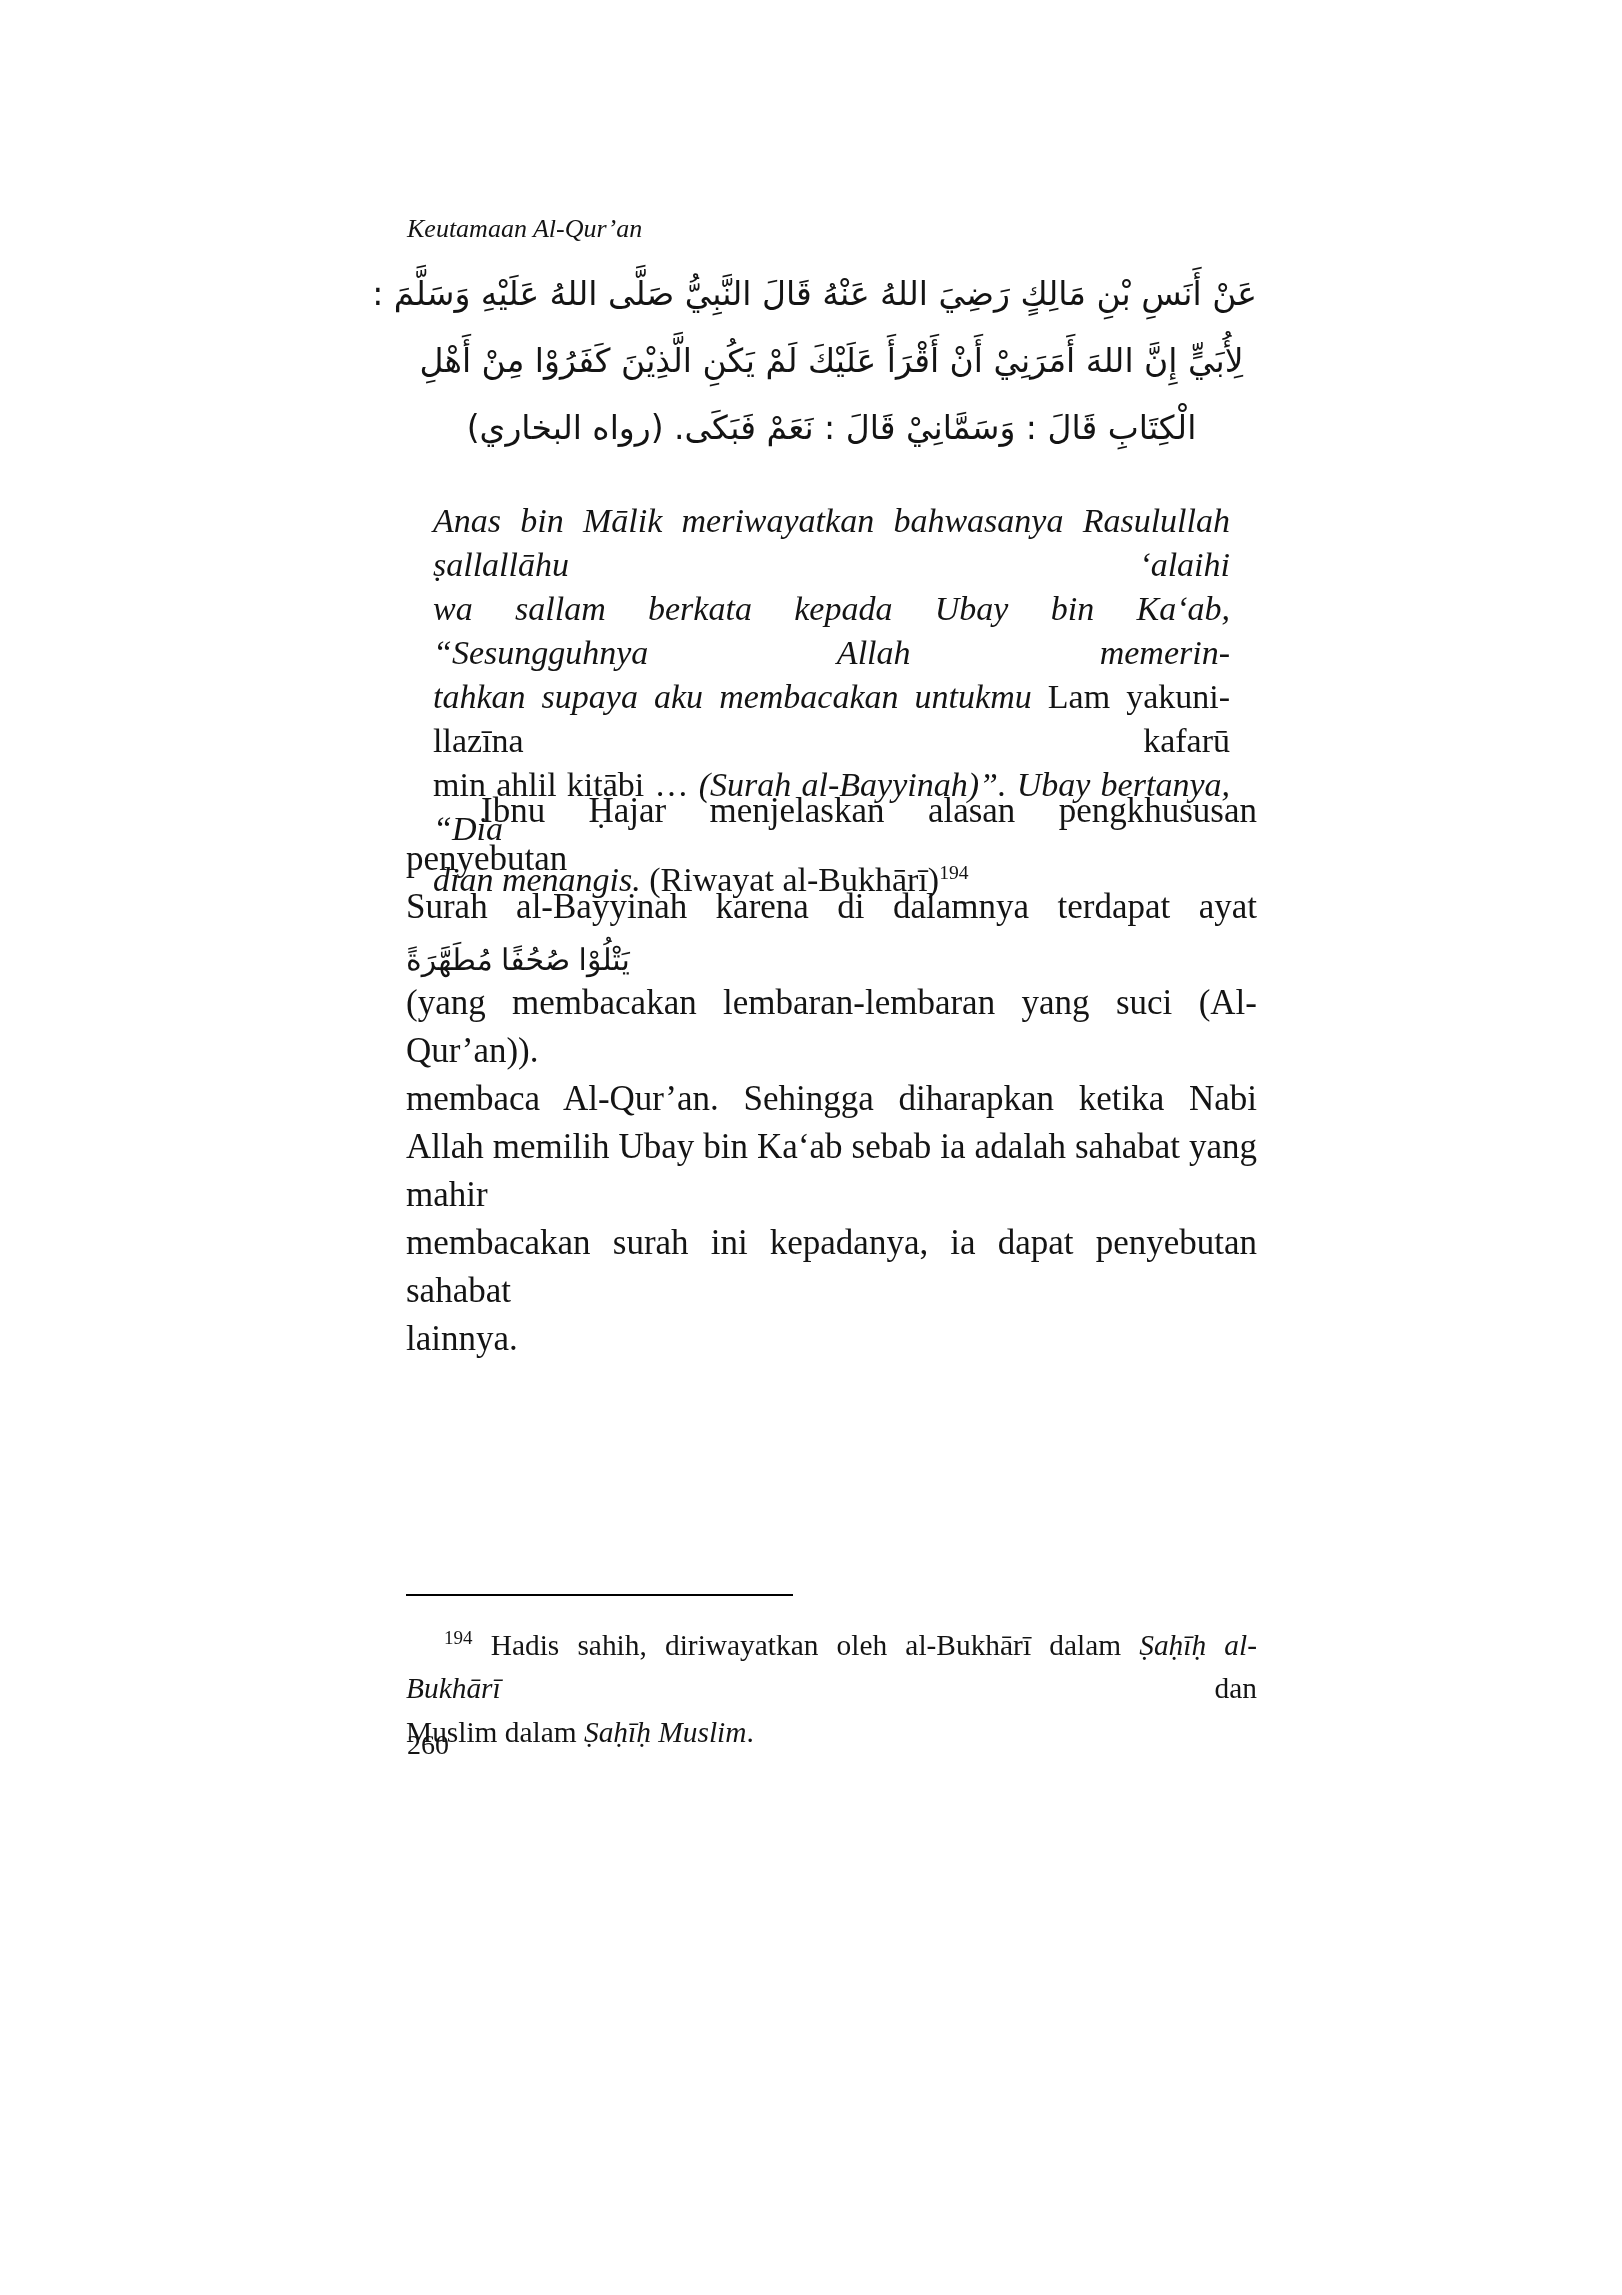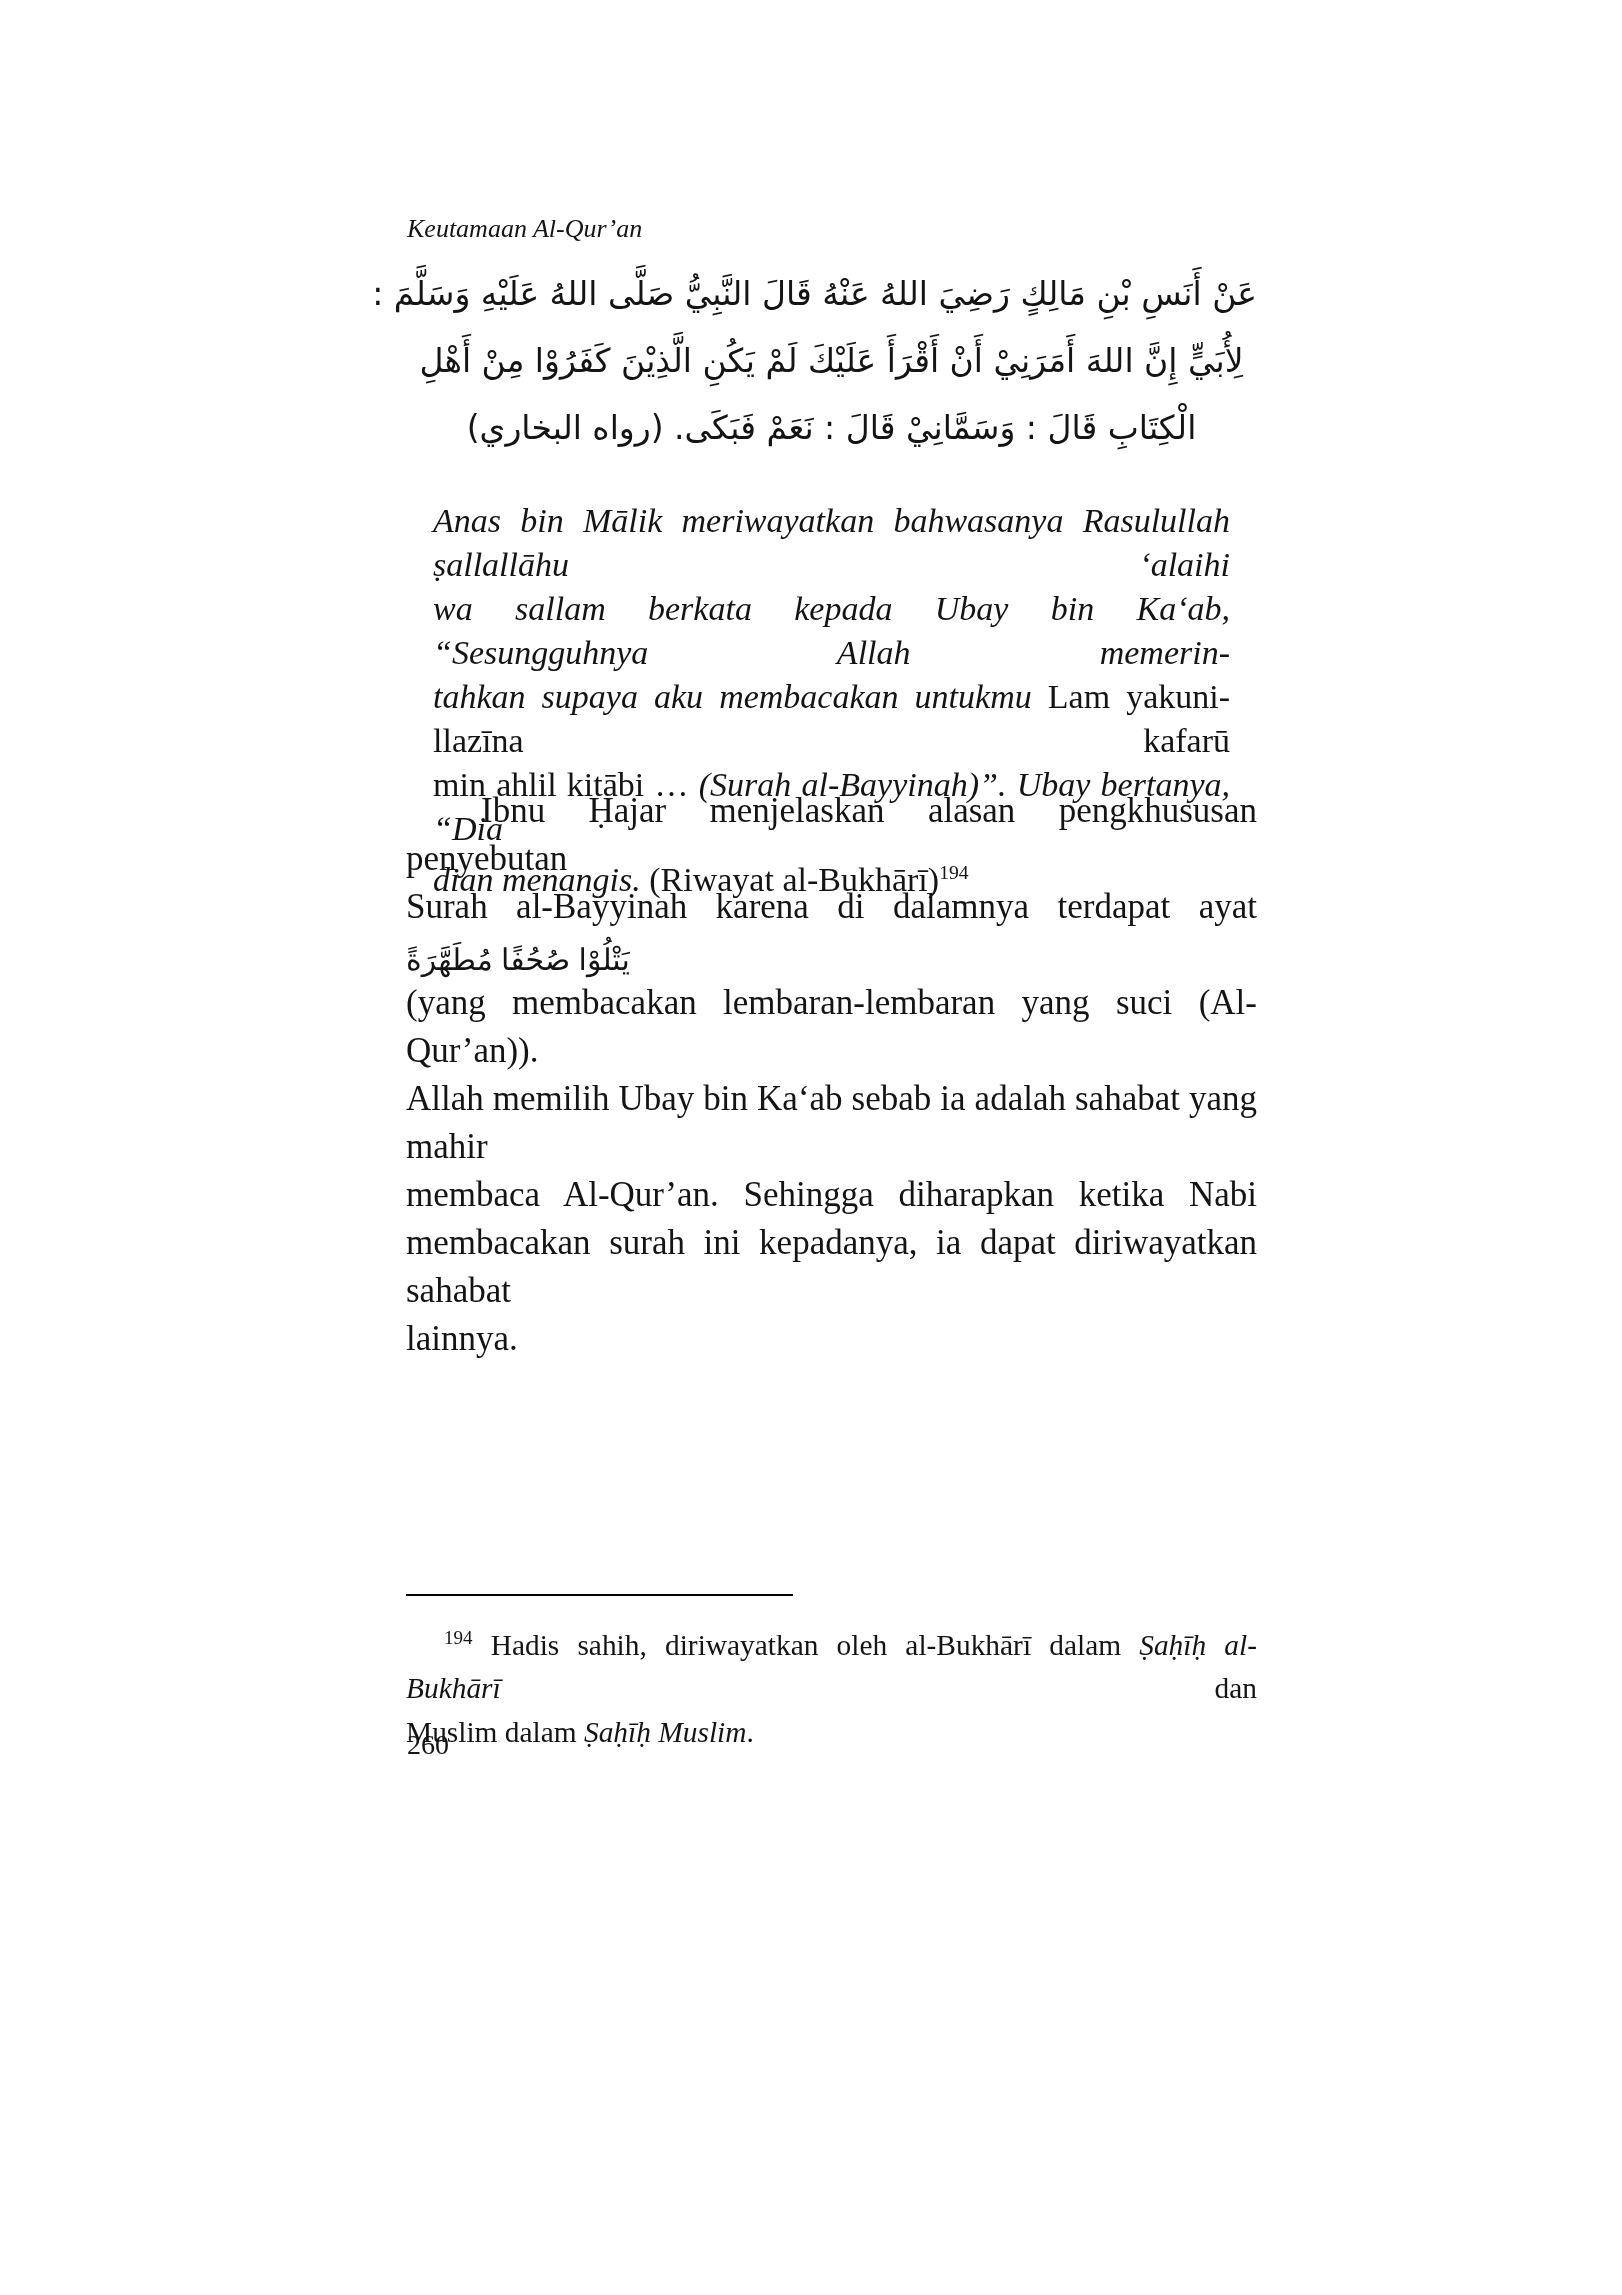--- a/index.html
+++ b/index.html
@@ -122,23 +122,23 @@
       <span class="it">dian menangis. </span><span class="rm">(Riwayat al-Bukhārī)</span><sup class="fnref">194</sup>
     </div>
   </div>
 
   <div class="para">
     <div class="p-line j indent">Ibnu Ḥajar menjelaskan alasan pengkhususan penyebutan</div>
     <div class="p-line j">
       <span>Surah al-Bayyinah karena di dalamnya terdapat ayat </span><span class="ar-inline">يَتْلُوْا صُحُفًا مُطَهَّرَةً</span>
     </div>
     <div class="p-line j">(yang membacakan lembaran-lembaran yang suci (Al-Qur’an)).</div>
+    <div class="p-line j">membaca Al-Qur’an. Sehingga diharapkan ketika Nabi</div>
     <div class="p-line j">Allah memilih Ubay bin Ka‘ab sebab ia adalah sahabat yang mahir</div>
-    <div class="p-line j">membaca Al-Qur’an. Sehingga diharapkan ketika Nabi</div>
-    <div class="p-line j">membacakan surah ini kepadanya, ia dapat diriwayatkan sahabat</div>
+    <div class="p-line j">membacakan surah ini kepadanya, ia dapat penyebutan sahabat</div>
     <div class="p-line">lainnya.</div>
   </div>
 
   <div class="footnote">
     <div class="fn-rule"></div>
     <div class="fn-line j fn-indent">
       <sup>194</sup><span> Hadis sahih, diriwayatkan oleh al-Bukhārī dalam </span><span class="it">Ṣaḥīḥ al-Bukhārī</span><span> dan</span>
     </div>
     <div class="fn-line">
       <span>Muslim dalam </span><span class="it">Ṣaḥīḥ Muslim</span><span>.</span>

